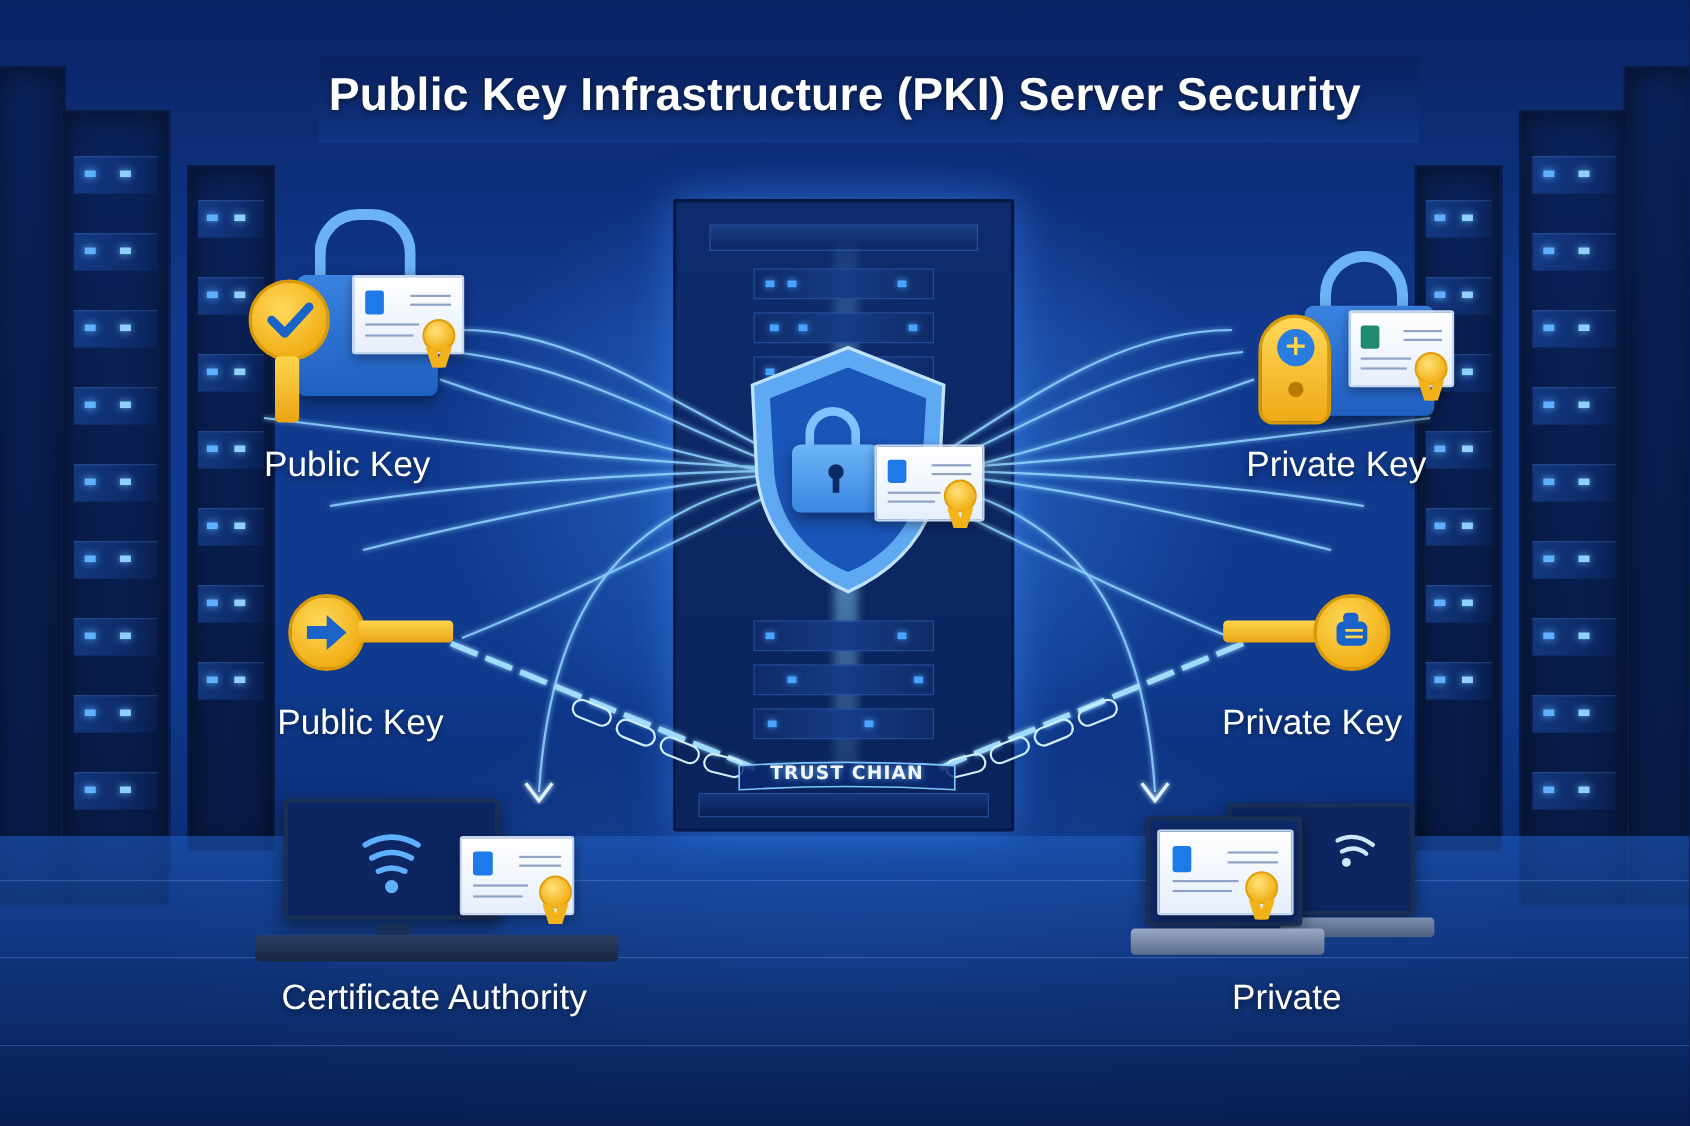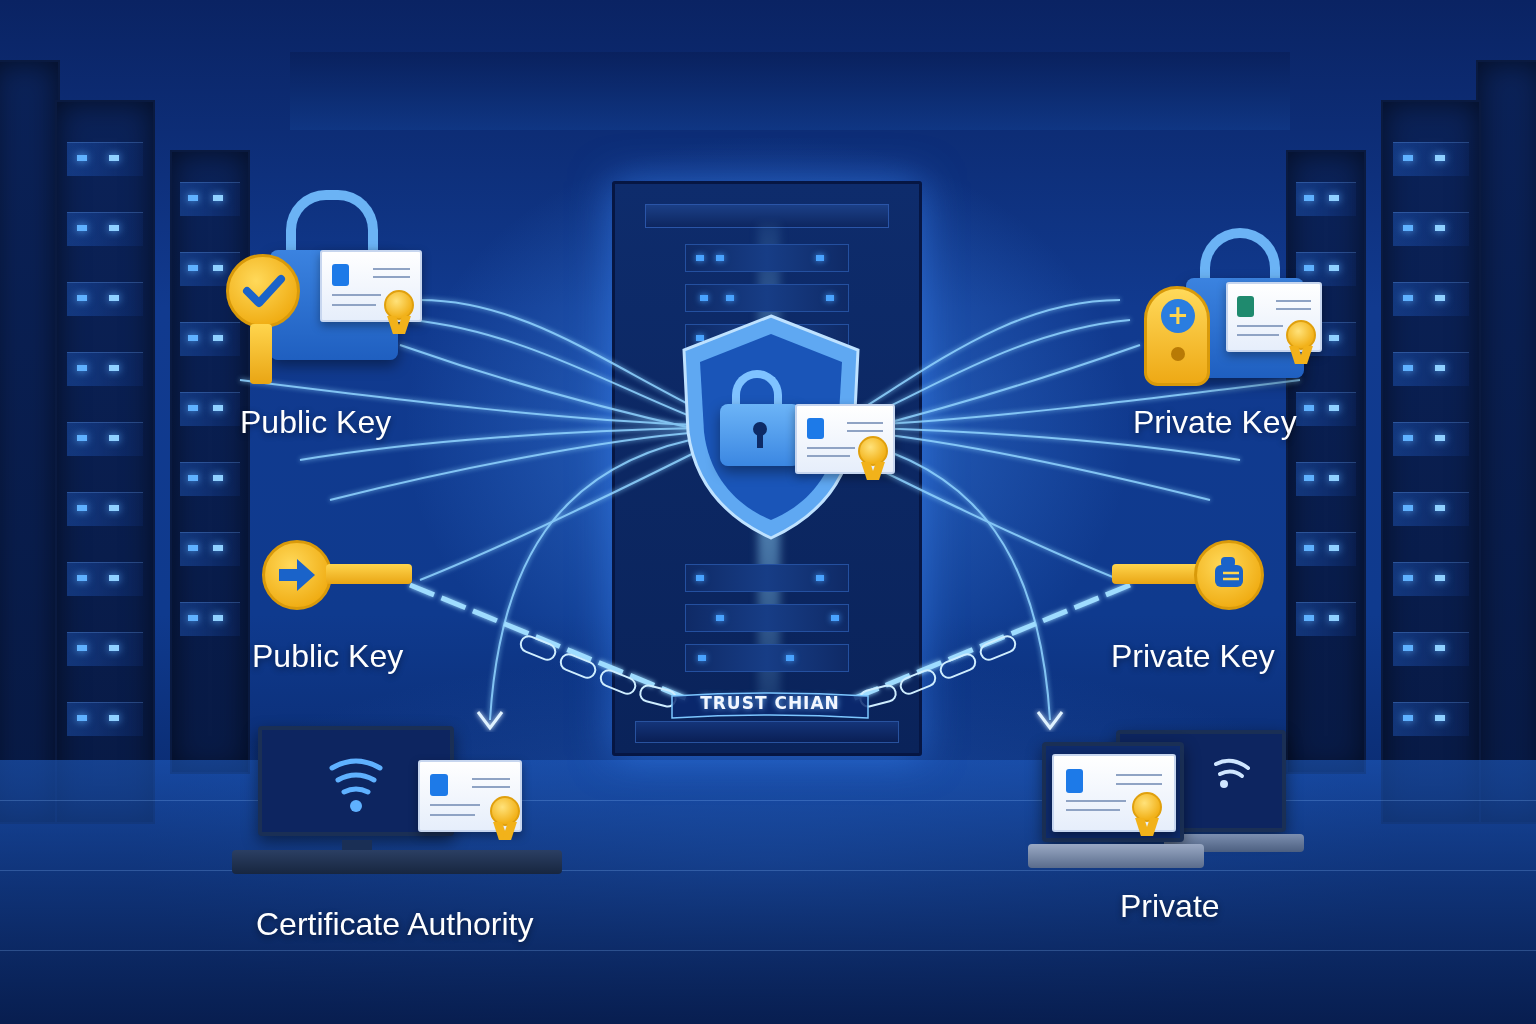--- a/index.html
+++ b/index.html
@@ -183,20 +183,21 @@
     <div class="slot" style="top:450px"></div>
   </div>
 
   <div class="floor">
     <div class="floor-line" style="top:40px"></div>
     <div class="floor-line" style="top:110px"></div>
     <div class="floor-line" style="top:190px"></div>
   </div>
 
   <div class="title-band"></div>
+  <div class="title">Public Key Infrastructure (PKI) Server Security</div>
 
   <div class="server">
     <div class="topbar"></div>
     <div class="beam"></div>
     <div class="unit" style="top:60px">
         <i style="left:10px"></i>
         <i style="left:30px"></i>
         <i style="left:130px"></i>
       </div>
     <div class="unit" style="top:100px">
@@ -384,21 +385,21 @@
     <div class="kb" style="left:0; top:124px; width:330px; height:24px;"></div>
     <div class="cert" style="left:186px; top:34px; width:104px; height:72px;">
       <div class="badge"></div>
       <div class="ln" style="left:52%; right:10%; top:24%"></div>
       <div class="ln" style="left:52%; right:10%; top:36%"></div>
       <div class="ln" style="left:10%; right:40%; top:62%"></div>
       <div class="ln" style="left:10%; right:45%; top:76%"></div>
     </div>
     <div class="seal" style="left:258px; top:70px;"></div>
   </div>
-  <div class="label" style="left:256px; top:888px;margin-top:18px;">Certificate Authority</div>
+  <div class="label" style="left:256px; top:888px;">Certificate Authority</div>
 
   <div class="node" style="left:1014px; top:730px; width:290px; height:140px;">
     <div class="monitor" style="left:102px; top:0; width:170px; height:102px;">
       <svg width="162" height="94" viewBox="0 0 162 94">
         <g stroke="#cfe6ff" stroke-width="4" fill="none" stroke-linecap="round">
           <path d="M96 30 Q 112 22 128 34"></path>
           <path d="M100 40 Q 112 34 122 42"></path>
         </g>
         <circle cx="104" cy="50" r="4" fill="#cfe6ff"></circle>
       </svg>

